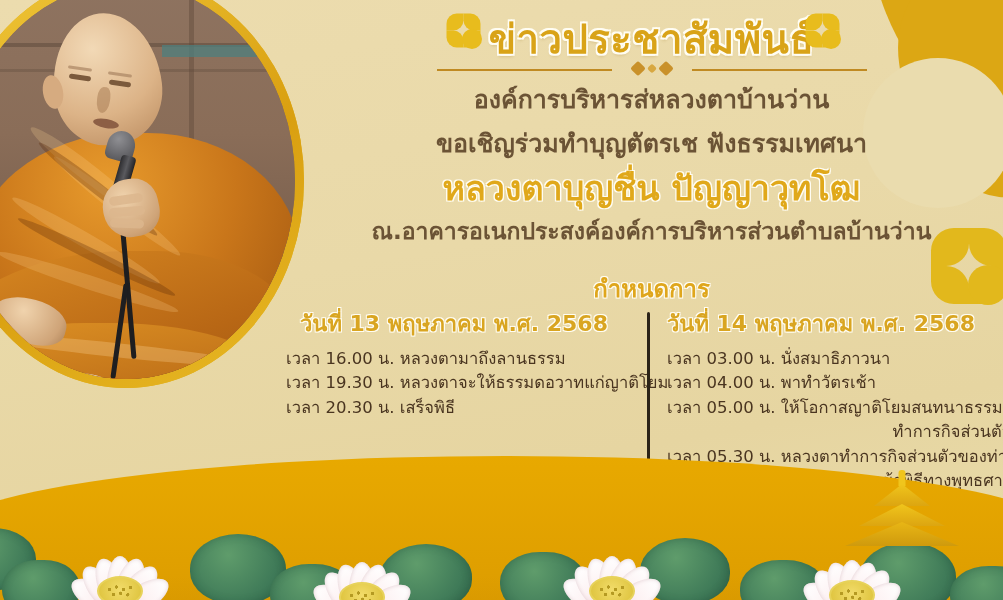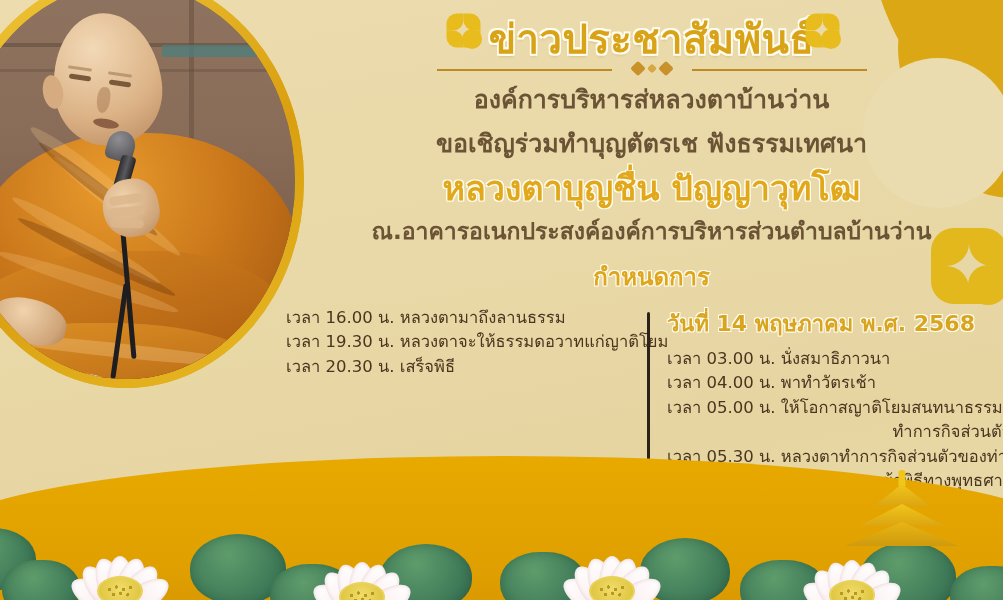--- a/index.html
+++ b/index.html
@@ -137,21 +137,21 @@
     transform:rotate(45deg);border-radius:2px;}
   .divider .dm.sm{width:7px;height:7px;background:#d8a841;}
 
   .org-line{font-size:25px;font-weight:bold;color:#6b5335;margin-top:7px;line-height:1.25;}
   .invite-line{font-size:25px;font-weight:bold;color:#6b5335;margin-top:13px;line-height:1.25;}
   .monk-name{font-size:34px;font-weight:bold;color:#e0a81a;margin-top:8px;
     text-shadow:-1.2px -1.2px 0 #fffdf3,1.2px -1.2px 0 #fffdf3,
                 -1.2px 1.2px 0 #fffdf3,1.2px 1.2px 0 #fffdf3;
     line-height:1.2;}
   .venue-line{font-size:23px;font-weight:bold;color:#6b5335;margin-top:9px;line-height:1.25;}
-  .agenda-line{font-size:24px;font-weight:bold;color:#dfa61c;margin-top:11px;
+  .agenda-line{font-size:24px;font-weight:bold;color:#dfa61c;margin-top:23px;
     text-shadow:-1px -1px 0 #fffdf3,1px -1px 0 #fffdf3,-1px 1px 0 #fffdf3,1px 1px 0 #fffdf3;}
 
   
   .sched{position:absolute;left:286px;top:306px;width:717px;height:200px;display:flex;}
   .col{position:relative;}
   .col-left{width:355px;padding-right:12px;}
   .col-right{width:350px;padding-left:14px;}
   .vrule{position:absolute;left:361px;top:6px;width:3px;height:188px;
     background:#2b2318;border-radius:2px;}
   .day-head{font-size:22px;font-weight:bold;color:#d9a521;
@@ -288,20 +288,21 @@
 
     <div class="org-line">องค์การบริหารส่หลวงตาบ้านว่าน</div>
     <div class="invite-line">ขอเชิญร่วมทำบุญตัตรเช ฟังธรรมเทศนา</div>
     <div class="monk-name">หลวงตาบุญชื่น ปัญญาวุทโฒ</div>
     <div class="venue-line">ณ.อาคารอเนกประสงค์องค์การบริหารส่วนตำบลบ้านว่าน</div>
     <div class="agenda-line">กำหนดการ</div>
   </div>
 
   <div class="sched">
     <div class="col col-left">
+      <div class="day-head">วันที่ 13 พฤษภาคม พ.ศ. 2568</div>
       <ul class="items">
         <li>เวลา 16.00 น. หลวงตามาถึงลานธรรม</li>
         <li>เวลา 19.30 น. หลวงตาจะให้ธรรมดอวาทแก่ญาติโยม</li>
         <li>เวลา 20.30 น. เสร็จพิธี</li>
       </ul>
     </div>
 
     <div class="vrule"></div>
 
     <div class="col col-right">

